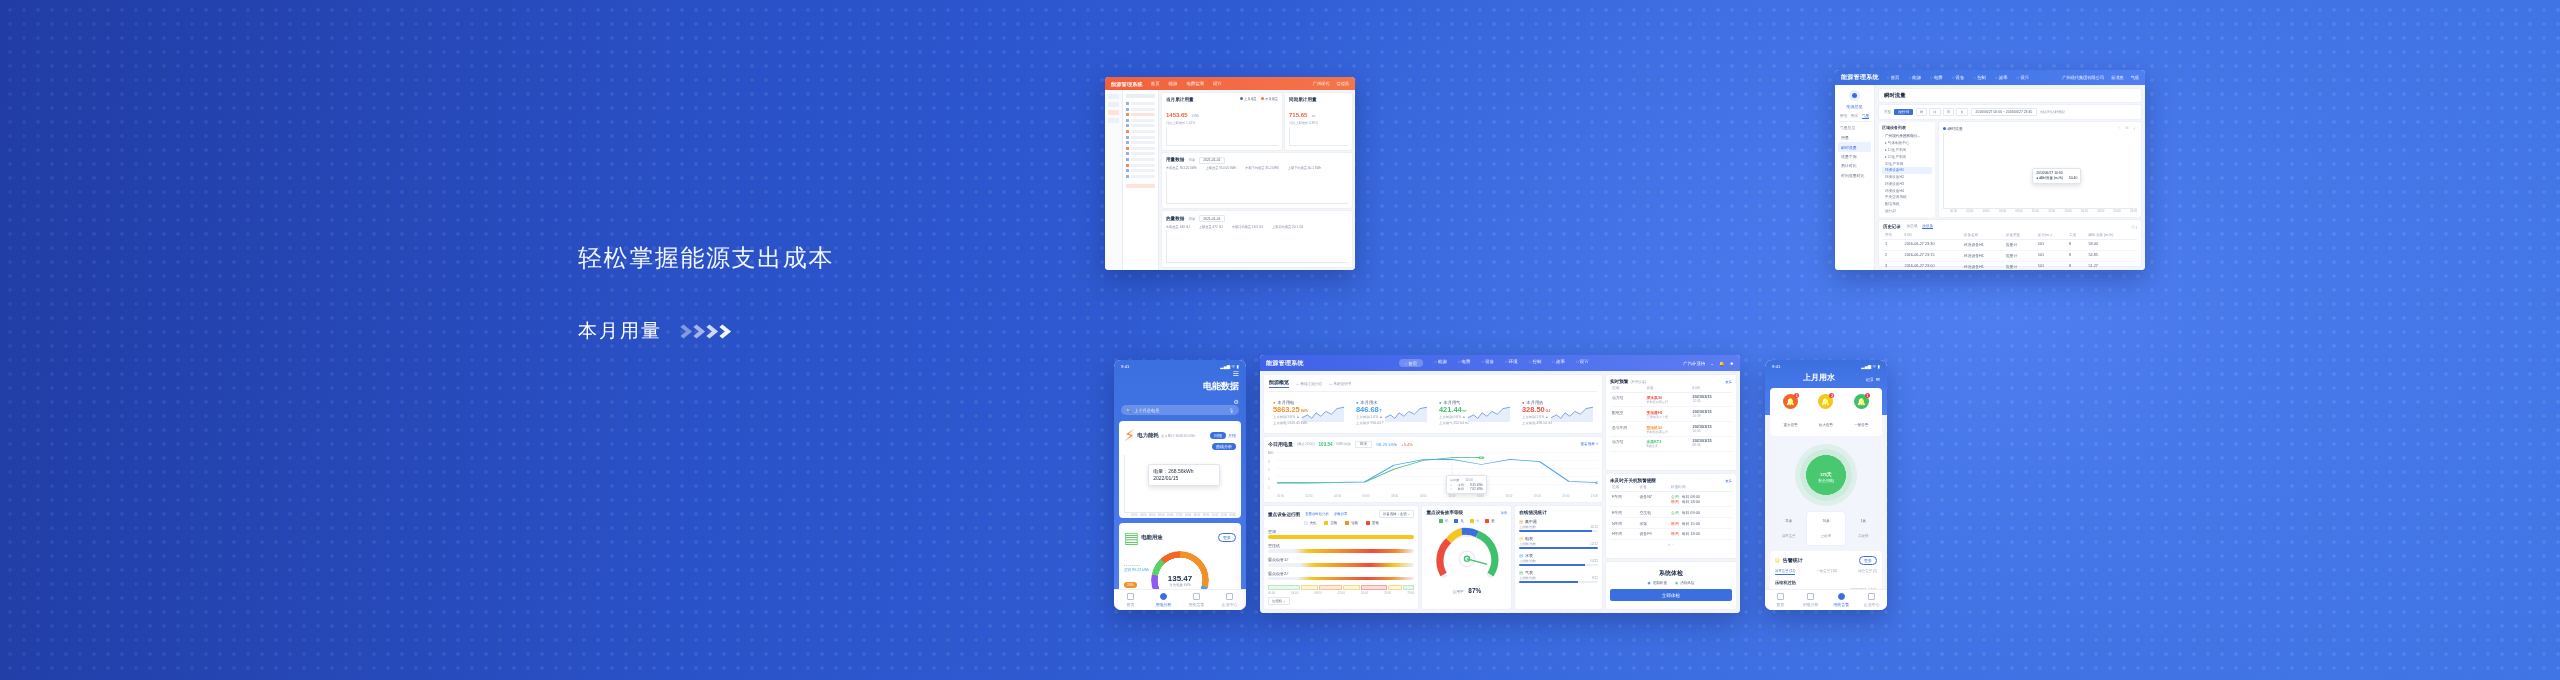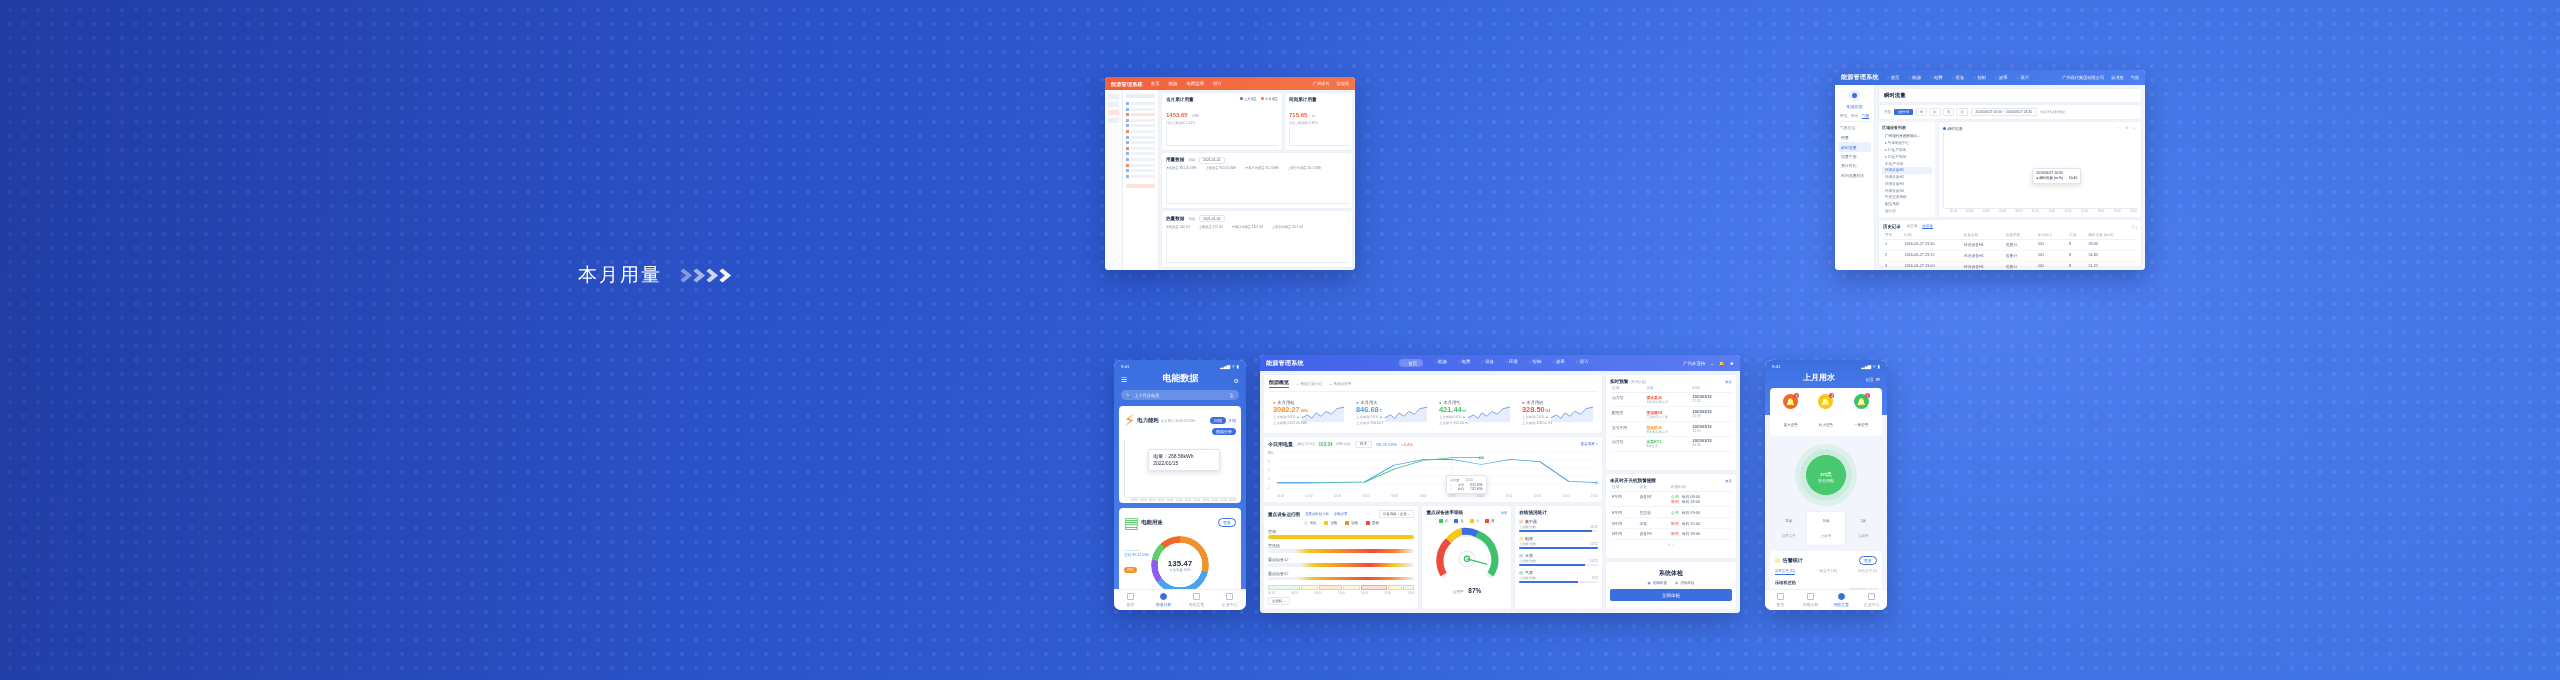--- a/index.html
+++ b/index.html
@@ -203,20 +203,21 @@
   .alist .r .t{ font-size:3.4px;color:#98a3b6;text-align:right;line-height:1.4;}
 </style>
 </head>
 <body>
 
 <div id="bg-gradient"></div>
 <div id="bg-dots"></div>
 <div id="bg-vignette"></div>
 
 <div id="copy">
+  <div class="subhead">轻松掌握能源支出成本</div>
   <div id="cta">
     <span class="cta-label">本月用量</span>
     <span class="chevs">
       <i class="chev c1"></i>
       <i class="chev c2"></i>
       <i class="chev c3"></i>
       <i class="chev c4"></i>
     </span>
   </div>
 </div>
@@ -1036,21 +1037,21 @@
       </div>
     </div>
   </div>
 
   <div class="win" id="win3">
     <div style="background:linear-gradient(180deg,#3b6fe0,#4f7ff0);height:100%;position:relative;">
       <div class="ph-status">
         <span>9:41</span>
         <span>▂▄▆ ᯤ ▮</span>
       </div>
-      <div style="display:flex;align-items:center;padding:0 7px;">
+      <div style="display:flex;align-items:flex-end;padding:0 7px;flex-direction:column;">
         <span style="color:#fff;font-size:7px;">☰</span>
         <div class="ph-hd" style="flex:1">电能数据</div>
         <span style="color:#fff;font-size:6px;opacity:.9">⚙</span>
       </div>
       <div class="ph-search">
         <span>🔍</span>
         <span style="flex:1">上个月总电量</span>
         <span>🎙</span>
       </div>
 
@@ -1213,21 +1214,21 @@
                 <span style="font-size: 3.6px; color: rgb(139, 151, 173);">▭ 新能汇能介绍</span>
                 <span style="font-size: 3.6px; color: rgb(139, 151, 173);">▭ 系统说明书</span>
               </span>
           </div>
           <div class="kpirow" id="w4kpi" style="margin-top:4px;">
               <div class="kpi">
                 <div class="lb">
                   <span style="color: rgb(242, 145, 42);">●</span>
                   <span>本月用电</span>
                 </div>
-                <div class="vv" style="color: rgb(242, 145, 42);"><span>3082.27</span><span style="font-size: 3.4px;"> kWh</span></div>
+                <div class="vv" style="color: rgb(242, 145, 42);"><span>5863.25</span><span style="font-size: 3.4px;"> kWh</span></div>
                 <div class="sm">上月同期 9.6% ▲</div>
                 <div class="sm">上月用电 5319.45 kWh</div>
                 <svg viewBox="0 0 60 24" class="spark">
                   <path d="M0,18 L8,14 L14,19 L20,11 L27,16 L34,9 L42,13 L50,5 L60,3" fill="none" stroke="#7aa2ea" stroke-width="1.4"></path>
                   <path d="M0,18 L8,14 L14,19 L20,11 L27,16 L34,9 L42,13 L50,5 L60,3 L60,24 L0,24 Z" fill="rgba(122,162,234,.18)"></path>
                 </svg>
               </div>
               <div class="kpi">
                 <div class="lb">
                   <span style="color: rgb(59, 159, 240);">●</span>

